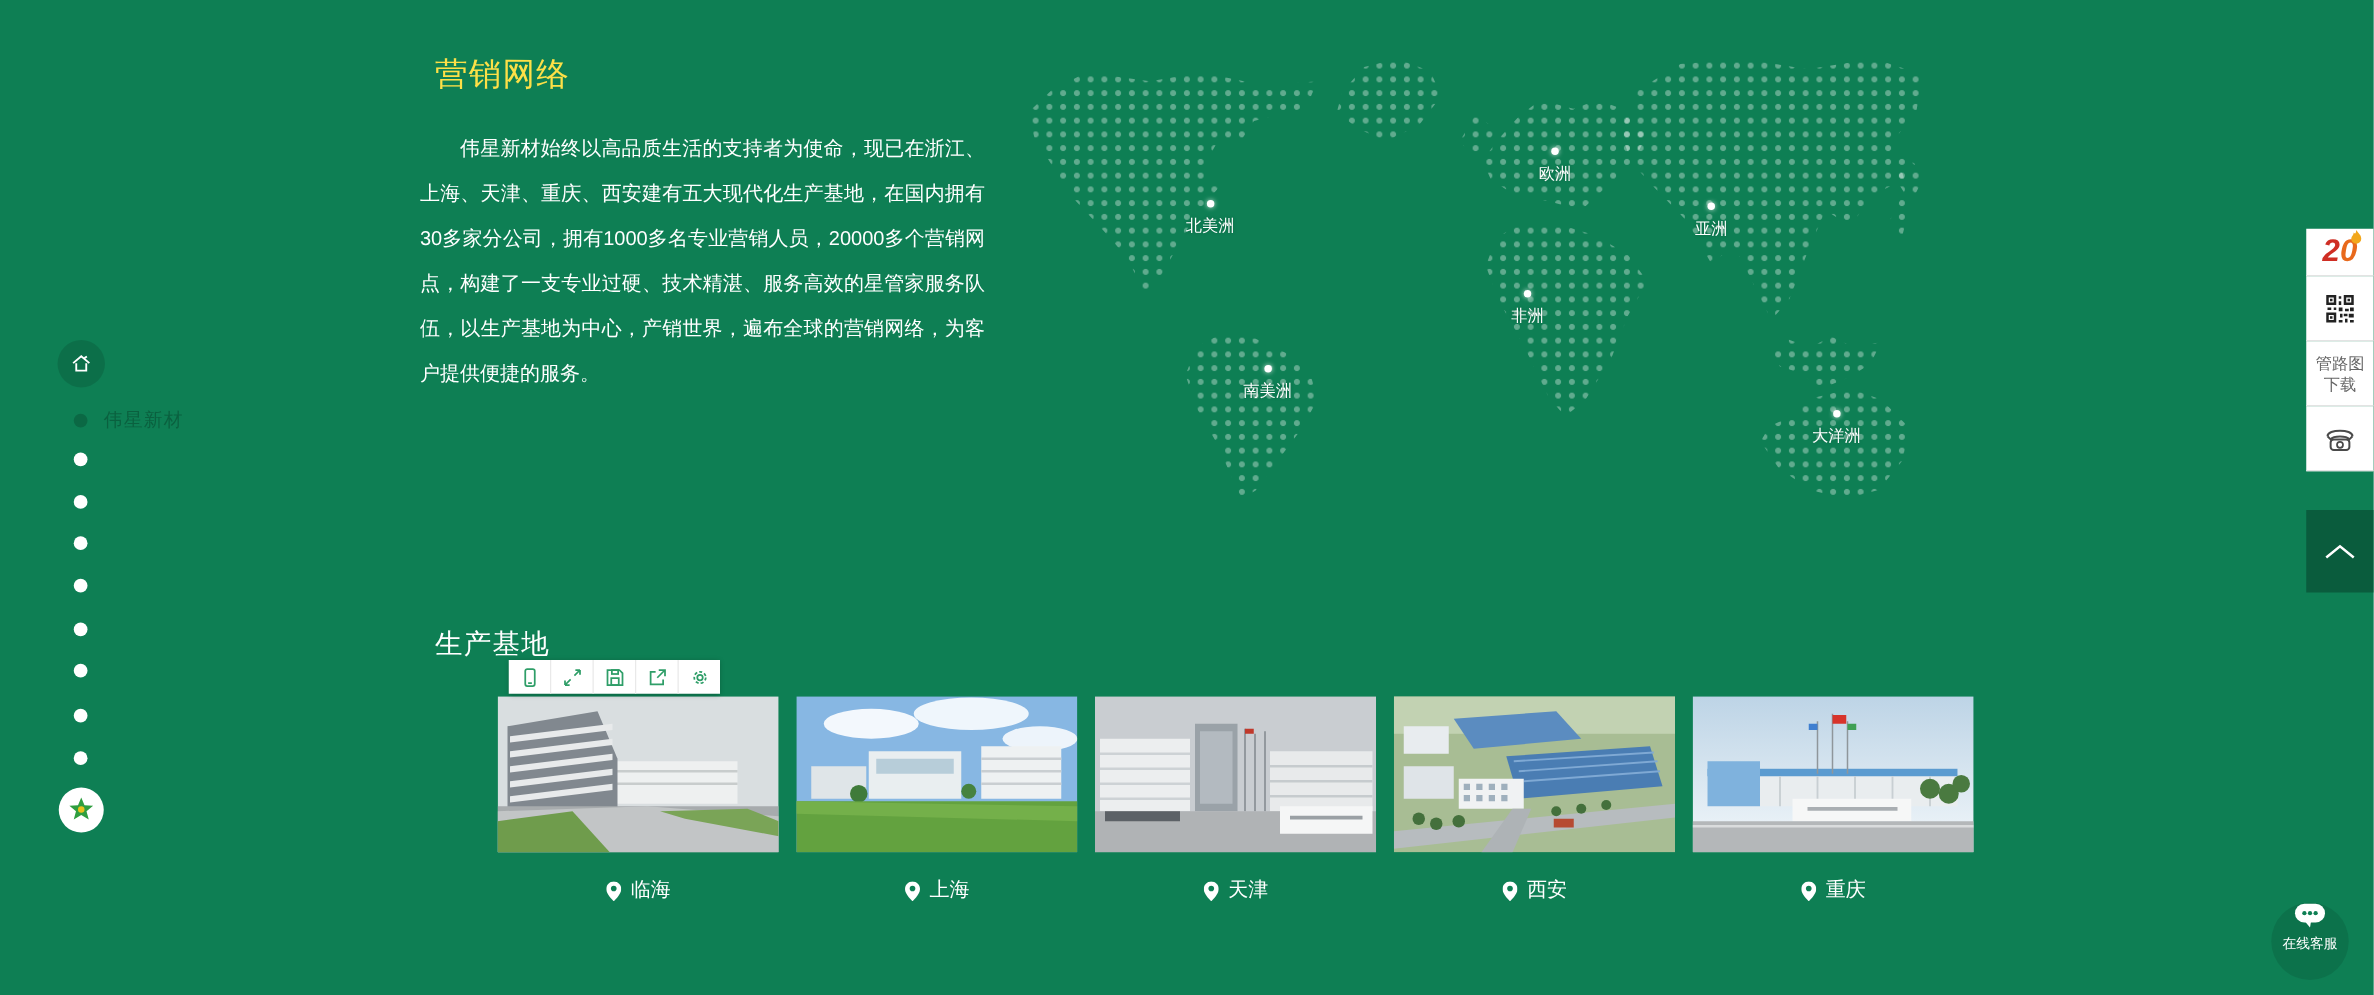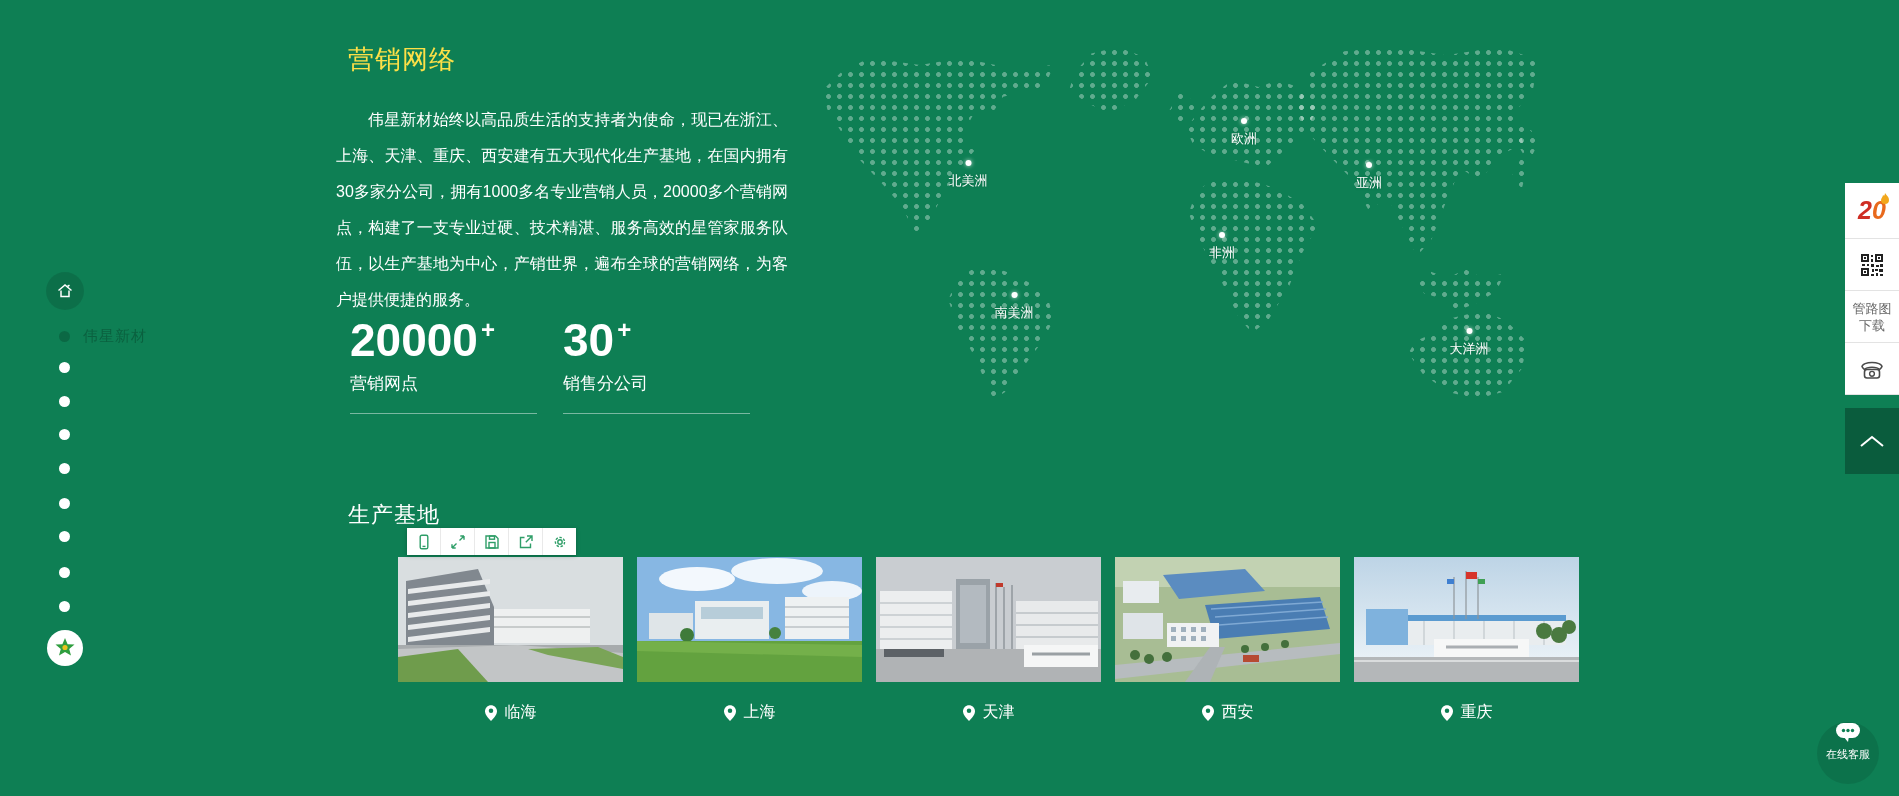--- a/index.html
+++ b/index.html
@@ -46,21 +46,21 @@
   .figures{position:absolute;left:350px;top:557px;display:flex;gap:14px;padding-left:48px;}
   .figure{width:225px;}
   .photo{width:225px;height:125px;overflow:hidden;display:block;cursor:pointer;}
   .caption{margin-top:20px;display:flex;align-items:center;justify-content:center;gap:8px;}
   .caption span{font-size:16px;color:#ffffff;}
 
   
   .right-rail{position:absolute;left:1845px;top:183px;width:54px;}
   .rail-box{width:54px;height:52px;background:#ffffff;border-bottom:1px solid #e3e3e3;
     display:flex;align-items:center;justify-content:center;cursor:pointer;box-sizing:border-box;}
-  .rail-box:first-child{height:56px;}
+  .rail-box:first-child{height:38px;}
   .anniv{font-size:25px;font-weight:800;font-style:italic;position:relative;line-height:1;}
   .anniv .d2{color:#cf2e24;}
   .anniv .d0{color:#e8691c;}
   .anniv .flame{position:absolute;right:-4px;top:-5px;}
   .dl-text{font-size:13px;line-height:17px;color:#666666;text-align:center;}
   .rail-top{position:absolute;left:1845px;top:408px;width:54px;height:66px;background:#0a5c3d;
     display:flex;align-items:center;justify-content:center;cursor:pointer;}
 
   
   .chat-btn{position:absolute;left:1817px;top:722px;width:62px;height:62px;border-radius:50%;
@@ -98,32 +98,20 @@
   <div class="bottom-logo">
     <svg width="24" height="24" viewBox="0 0 24 24">
       <path d="M12 2 L14.6 8.2 L21.5 8.6 L16.2 13 L18 19.6 L12 16 L6 19.6 L7.8 13 L2.5 8.6 L9.4 8.2 Z" fill="#2f9e3f"></path>
       <circle cx="12" cy="11.5" r="2.6" fill="#e9c21d"></circle>
     </svg>
   </div>
 
   <h1 class="page-title" style="margin:0;font-weight:normal">营销网络</h1>
   <p class="intro" style="margin:0">伟星新材始终以高品质生活的支持者为使命，现已在浙江、上海、天津、重庆、西安建有五大现代化生产基地，在国内拥有30多家分公司，拥有1000多名专业营销人员，20000多个营销网点，构建了一支专业过硬、技术精湛、服务高效的星管家服务队伍，以生产基地为中心，产销世界，遍布全球的营销网络，为客户提供便捷的服务。</p>
 
-  <div class="stats">
-    <div class="stat">
-      <div class="num"><span>20000</span><span class="plus">+</span></div>
-      <div class="lbl">营销网点</div>
-      <div class="rule"></div>
-    </div>
-    <div class="stat">
-      <div class="num"><span>30</span><span class="plus">+</span></div>
-      <div class="lbl">销售分公司</div>
-      <div class="rule"></div>
-    </div>
-  </div>
 
   <div class="map">
     <div class="landmass" style="left:0;top:22px;width:231px;height:176px;
       clip-path:polygon(0% 18%,8% 8%,20% 0%,42% 4%,60% 0%,82% 6%,100% 4%,96% 16%,78% 22%,72% 34%,66% 30%,60% 44%,66% 52%,58% 64%,52% 78%,46% 92%,40% 100%,34% 84%,26% 72%,16% 58%,8% 42%,2% 30%)"></div>
     <div class="landmass" style="left:242px;top:11px;width:88px;height:66px;
       clip-path:polygon(10% 40%,30% 10%,60% 0%,90% 15%,100% 45%,80% 80%,50% 100%,25% 85%,5% 65%)"></div>
     <div class="landmass" style="left:121px;top:231px;width:110px;height:132px;
       clip-path:polygon(30% 0%,55% 3%,78% 12%,95% 25%,100% 40%,88% 58%,70% 78%,55% 95%,45% 100%,38% 88%,28% 68%,12% 45%,4% 25%,12% 8%)"></div>
     <div class="landmass" style="left:363px;top:44px;width:132px;height:88px;
       clip-path:polygon(0% 55%,10% 35%,22% 15%,35% 0%,55% 8%,70% 0%,88% 10%,100% 30%,92% 55%,78% 75%,60% 100%,40% 92%,18% 85%,5% 72%)"></div>

